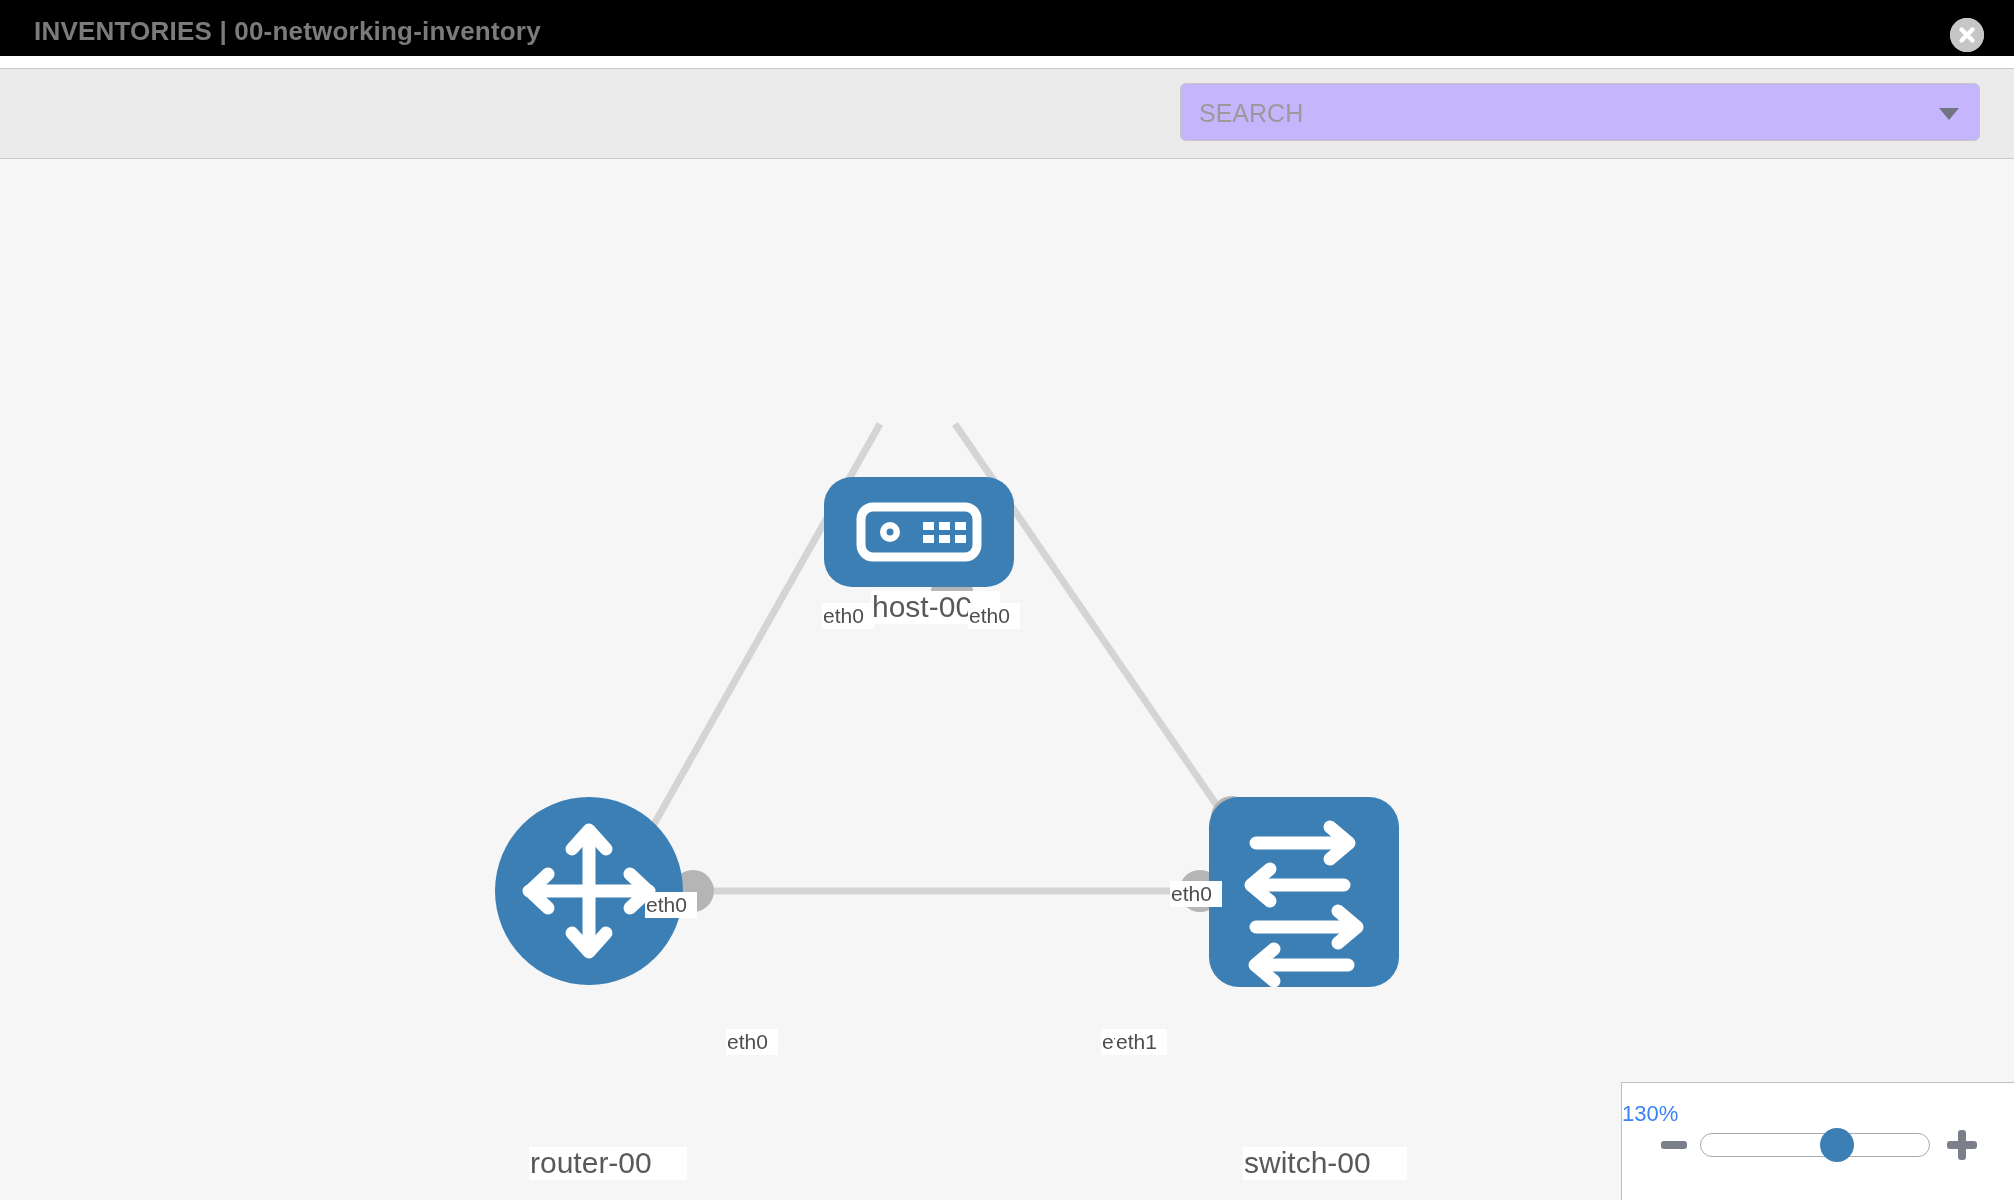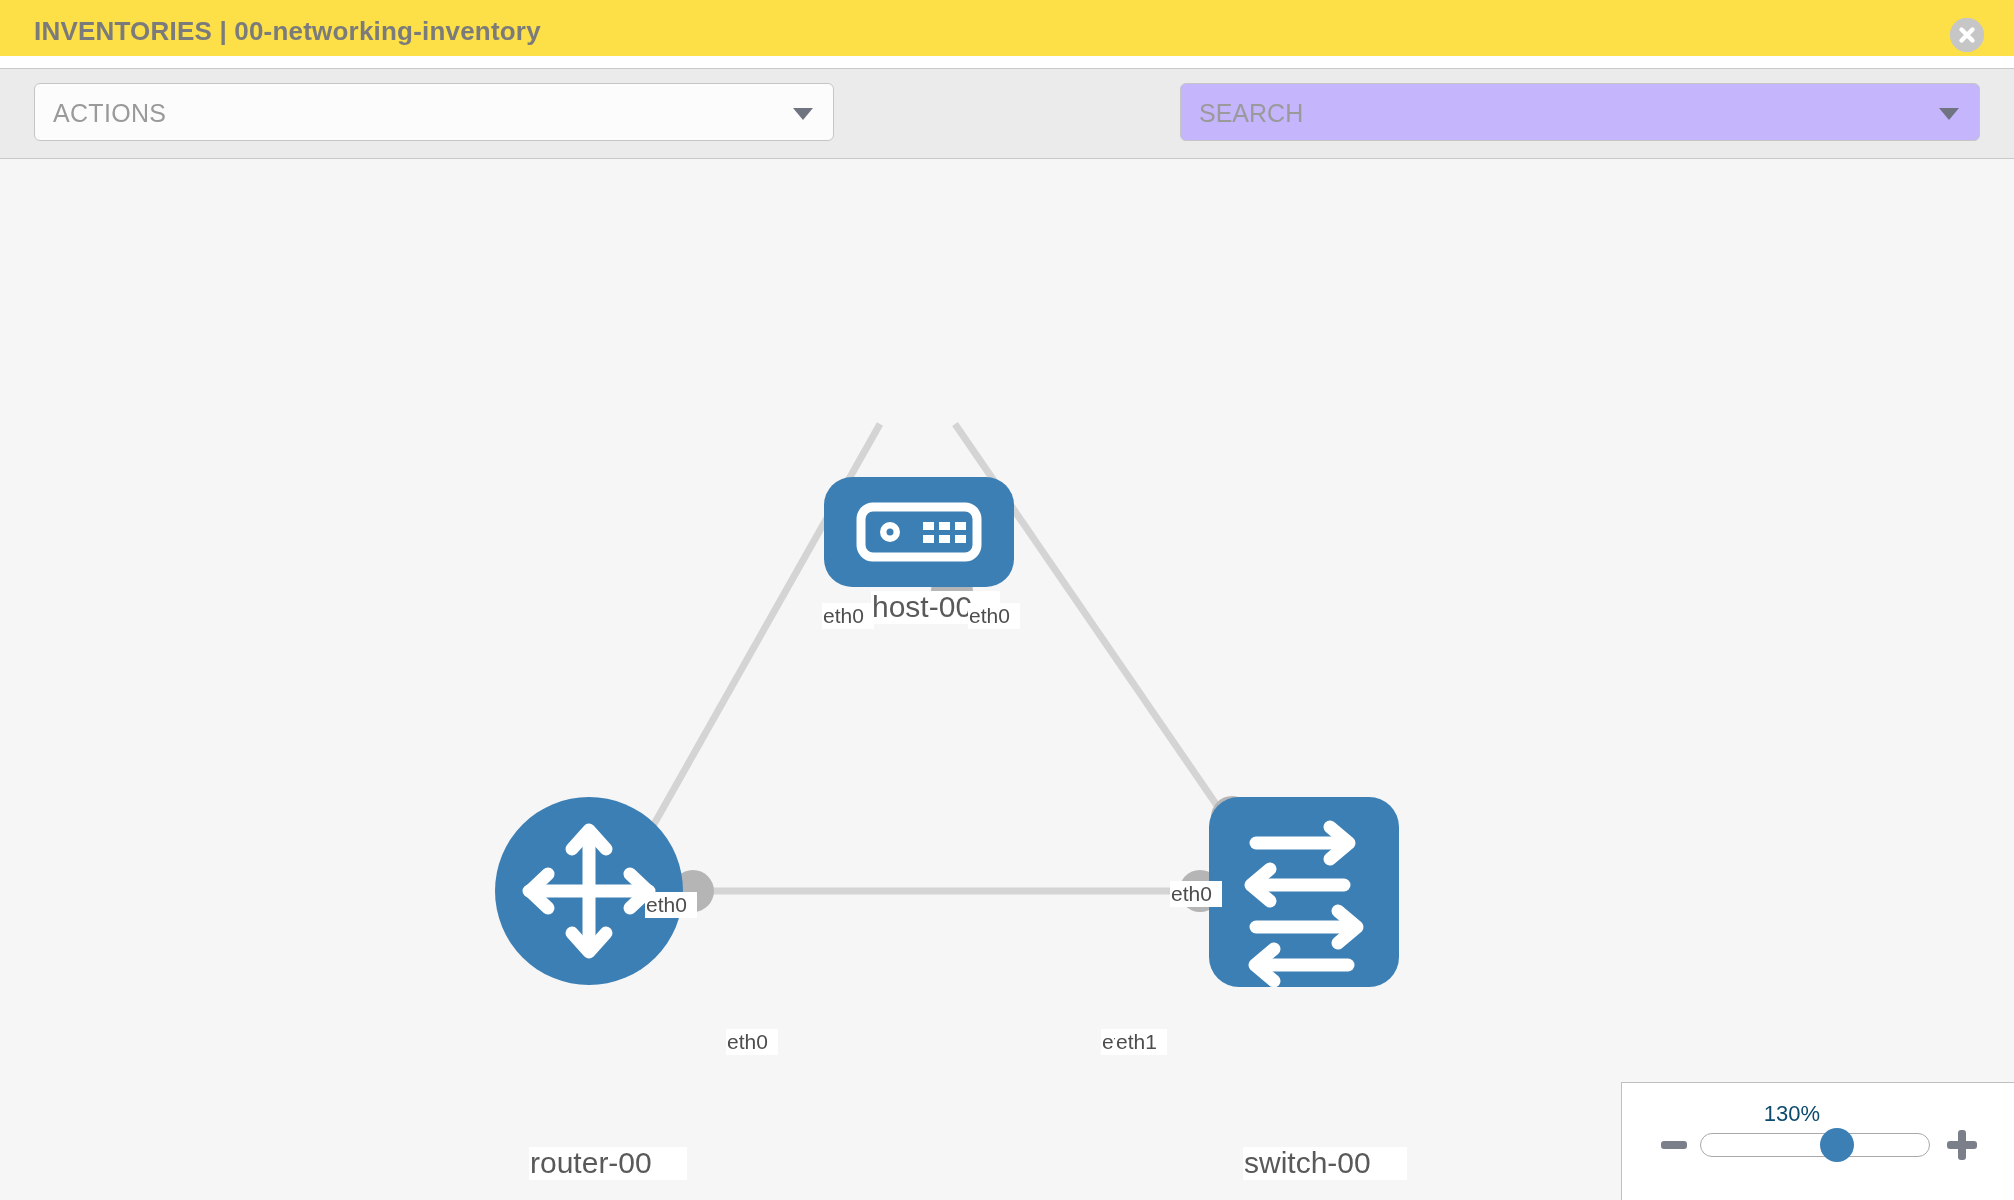--- a/index.html
+++ b/index.html
@@ -15,21 +15,21 @@
     overflow: hidden;
     background: #ffffff;
   }
 
   
   .header {
     position: absolute;
     left: 0; top: 0;
     width: 2014px;
     height: 56px;
-    background: #fde047;
+    background: #000000;
     box-sizing: border-box;
     padding-left: 29px;
   }
   .page-title {
     position: absolute;
     left: 34px;
     top: 16px;
     font-size: 26px;
     font-weight: bold;
     color: #7b7b7b;
@@ -162,23 +162,22 @@
     height: 118px;
     background: #ffffff;
     border-top: 1px solid #bfbfbf;
     border-left: 1px solid #bfbfbf;
     box-sizing: border-box;
   }
   .zoom-value {
     position: absolute;
     left: 0; top: 18px;
     width: 340px;
-    text-align: center;
     font-size: 22px;
-    color: #0c4a6e;
+    color: #3b82f6;
   }
   .zoom-minus {
     position: absolute;
     left: 39px;
     top: 58px;
     width: 26px;
     height: 8px;
     border-radius: 3px;
     background: #7a7f8a;
     cursor: pointer;
@@ -232,24 +231,20 @@
     <div class="close-btn">
       <svg width="34" height="34" viewBox="0 0 34 34">
         <circle cx="17" cy="17" r="17" fill="#c6c6c6"></circle>
         <path d="M11.5 11.5 L22.5 22.5 M22.5 11.5 L11.5 22.5" stroke="#ffffff" stroke-width="4.4" stroke-linecap="round"></path>
       </svg>
     </div>
   </div>
 
   <div class="toolbar">
 
-    <div class="actions-select">
-      <span class="actions-label">ACTIONS</span>
-      <span class="caret"></span>
-    </div>
 
     <div class="tool-icon wrench-icon">
       <svg width="46" height="46" viewBox="0 0 24 24">
         <path d="M20.5 4.2a5.6 5.6 0 0 1-7.1 7.1l-7.2 7.2a2 2 0 1 1-2.8-2.8l7.2-7.2A5.6 5.6 0 0 1 17.7 1.4l-3.2 3.2 1.9 1.9 3.2-3.2c.3.3.6.6.9.9z" fill="#7d828c"></path>
         <circle cx="5.1" cy="18.9" r="1.1" fill="#ffffff"></circle>
       </svg>
     </div>
 
     <div class="tool-icon key-icon">
       <svg width="46" height="46" viewBox="0 0 24 24">

